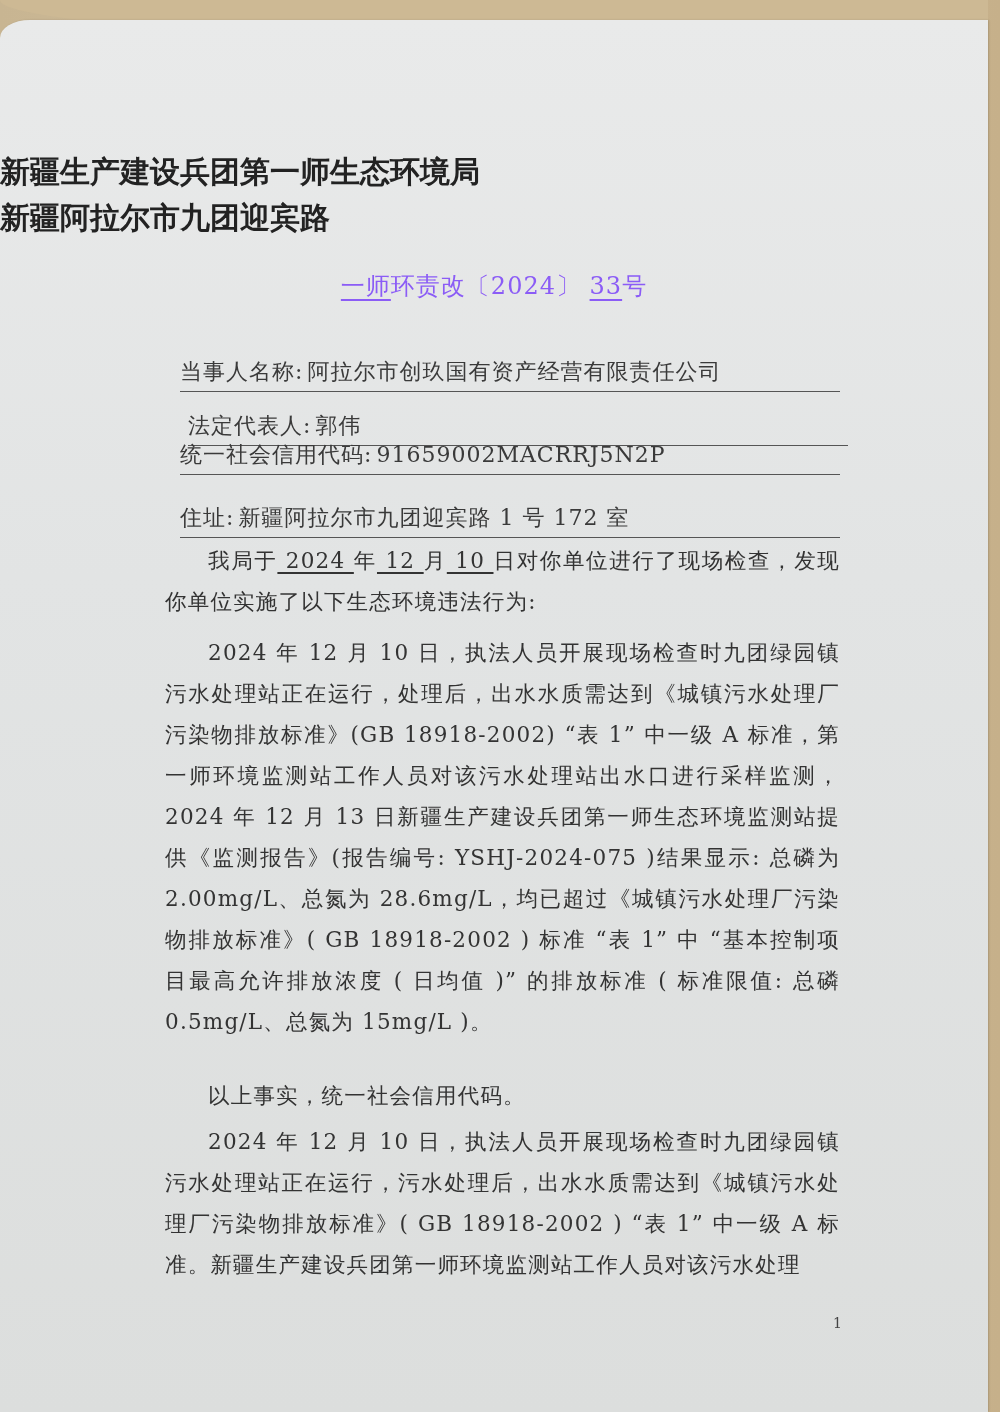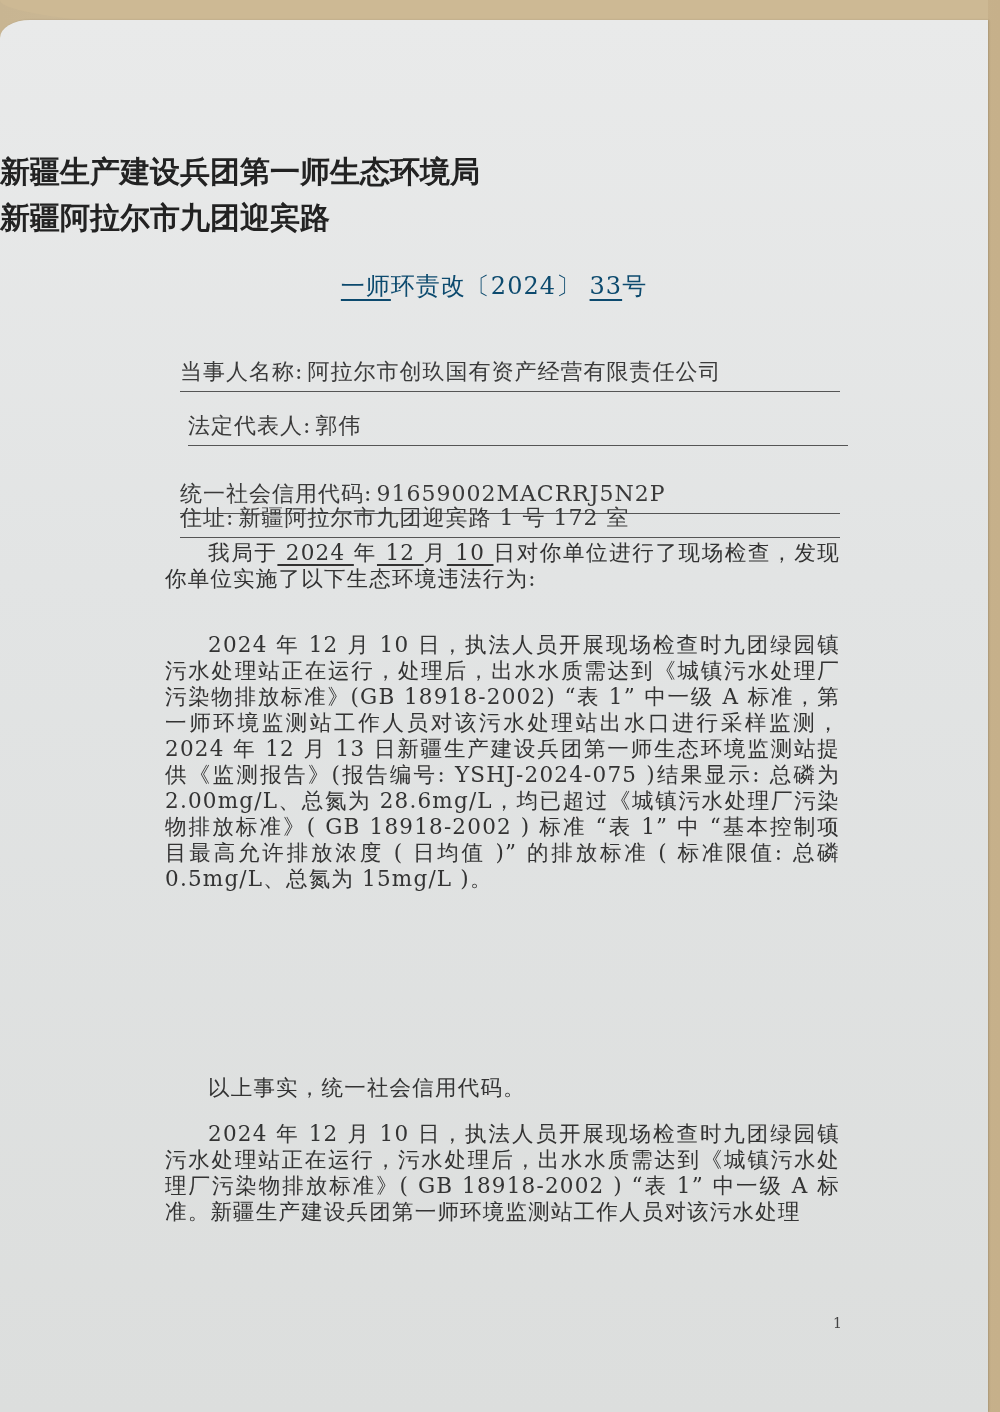--- a/index.html
+++ b/index.html
@@ -22,34 +22,34 @@
     }
     .title {
       position: absolute; left: 0; width: 988px; 
       font-family: "DejaVu Serif", serif; font-weight: bold;
       font-size: 30px; color: #222; letter-spacing: 0px;
     }
     .title.l1 { top: 152px; }
     .title.l2 { top: 198px; }
     .docno {
       position: absolute; left: 0; width: 988px; text-align: center; top: 270px;
-      font-size: 24px; color: #0c4a6e; letter-spacing: 1px;
+      font-size: 24px; color: #8b5cf6; letter-spacing: 1px;
     }
     .docno .u { text-decoration: underline; text-underline-offset: 5px; }
     .field {
       position: absolute; left: 180px; width: 660px; height: 34px;
       font-size: 22px; color: #3a3a3a; letter-spacing: 1px;
       border-bottom: 1.5px solid #555;
       white-space: nowrap;
     }
     .field .label { display: inline; }
     .field .value { display: inline; margin-left: 4px; }
     .para {
       position: absolute; left: 165px; width: 675px;
-      font-size: 21.5px; color: #333; line-height: 26px;
+      font-size: 21.5px; color: #333; line-height: 41px;
       letter-spacing: 1.2px; text-align: justify;
     }
     .u-inline { text-decoration: underline; text-underline-offset: 4px; }
     .pageno {
       position: absolute; left: 833px; top: 1315px; font-size: 14px; color: #444;
     }
   </style>
 </head>
 <body>
 
@@ -63,21 +63,21 @@
 <div class="docno">
   <span class="u">一师</span><span>环责改〔2024〕</span> <span class="u">33</span><span>号</span>
 </div>
 
 <div class="field" style="top:357px;">
   <span class="label">当事人名称:</span><span class="value">阿拉尔市创玖国有资产经营有限责任公司</span>
 </div>
 <div class="field" style="top:411px;margin-left:8px;">
   <span class="label">法定代表人:</span><span class="value">郭伟</span>
 </div>
-<div class="field" style="top:479px;">
+<div class="field" style="top:440px;">
   <span class="label">统一社会信用代码:</span><span class="value">91659002MACRRJ5N2P</span>
 </div>
 <div class="field" style="top:503px;">
   <span class="label">住址:</span><span class="value">新疆阿拉尔市九团迎宾路 1 号 172 室</span>
 </div>
 
 <div class="para" style="top:540px; text-indent: 43px;"><span>我局于</span><span class="u-inline"> 2024 </span><span>年</span><span class="u-inline"> 12 </span><span>月</span><span class="u-inline"> 10 </span><span>日对你单位进行了现场检查，发现你单位实施了以下生态环境违法行为:</span></div>
 
 <div class="para" style="top:632px; text-indent: 43px;">2024 年 12 月 10 日，执法人员开展现场检查时九团绿园镇污水处理站正在运行，处理后，出水水质需达到《城镇污水处理厂污染物排放标准》(GB 18918-2002) “表 1” 中一级 A 标准，第一师环境监测站工作人员对该污水处理站出水口进行采样监测，2024 年 12 月 13 日新疆生产建设兵团第一师生态环境监测站提供《监测报告》(报告编号: YSHJ-2024-075 )结果显示: 总磷为 2.00mg/L、总氮为 28.6mg/L，均已超过《城镇污水处理厂污染物排放标准》( GB 18918-2002 ) 标准 “表 1” 中 “基本控制项目最高允许排放浓度 ( 日均值 )” 的排放标准 ( 标准限值: 总磷 0.5mg/L、总氮为 15mg/L )。</div>
 

